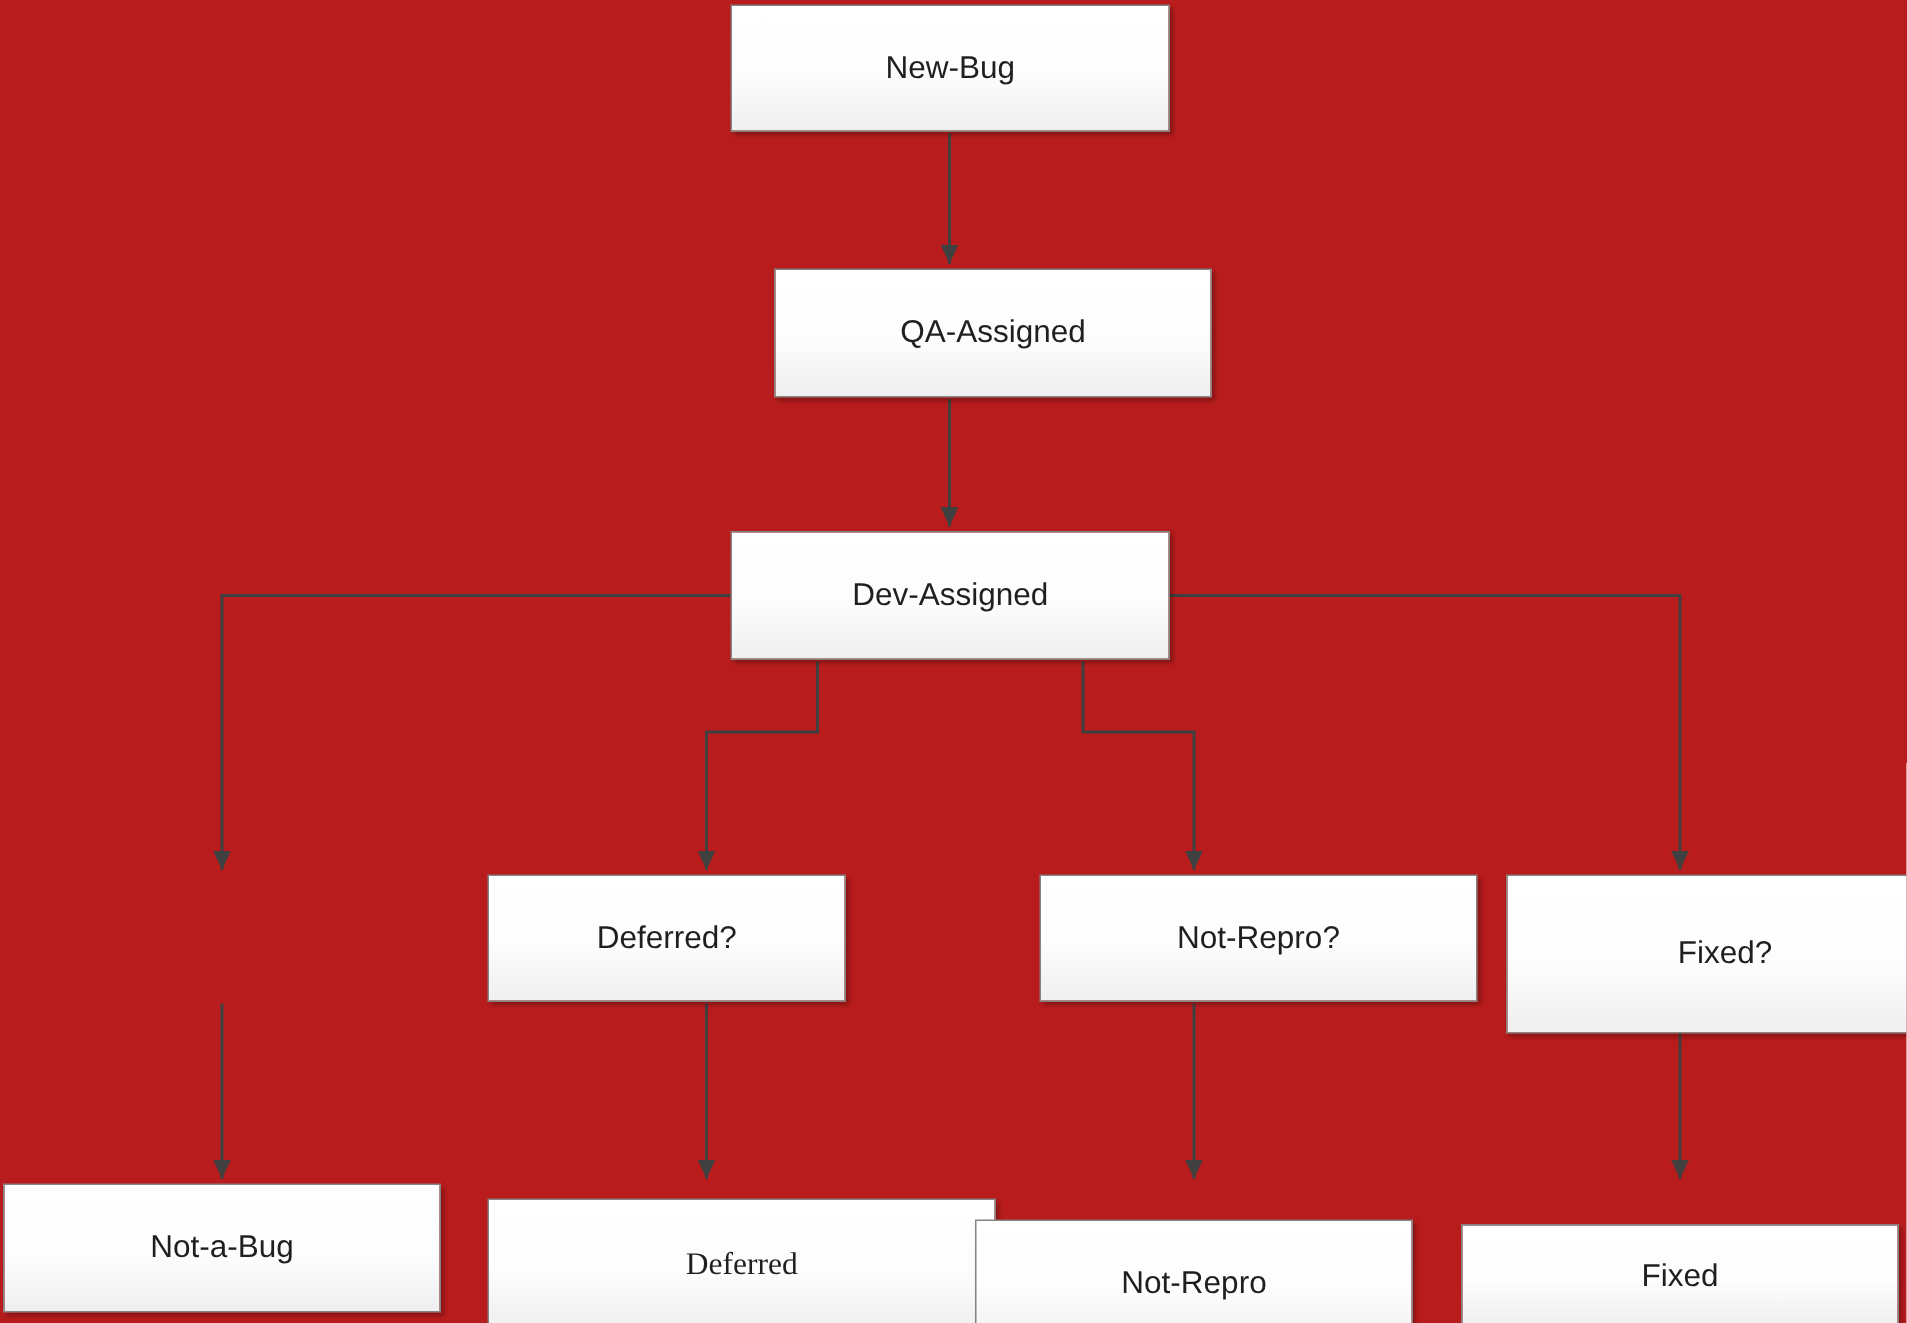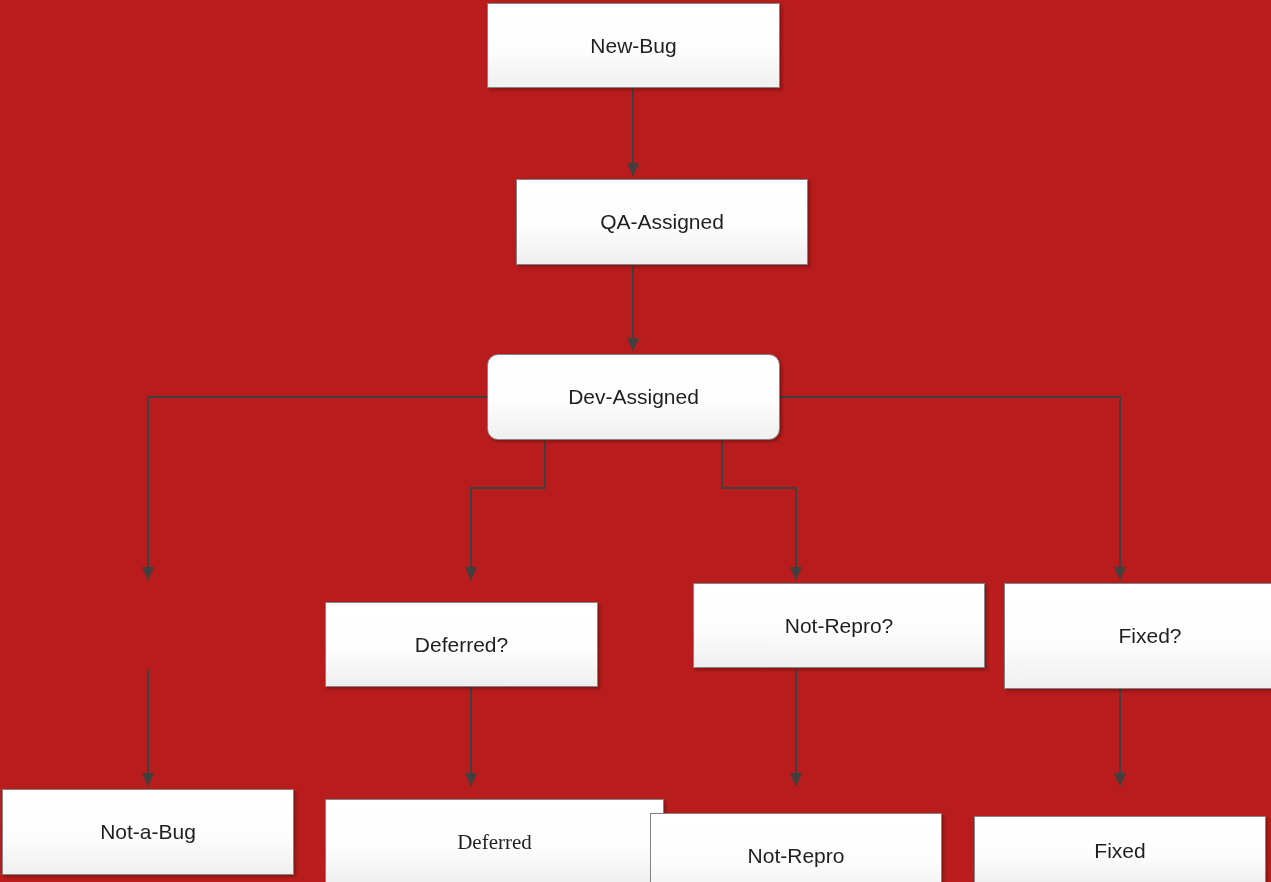--- a/index.html
+++ b/index.html
@@ -67,26 +67,26 @@
   </svg>
 
   <div class="node" style="left:487px; top:3px; width:293px; height:85px;">
     <span>New-Bug</span>
   </div>
 
   <div class="node" style="left:492px; top:179px; width:292px; height:86px;margin-left:24px;">
     <span>QA-Assigned</span>
   </div>
 
-  <div class="node" style="left:487px; top:354px; width:293px; height:86px;border-radius:11px;">
+  <div class="node" style="left:487px; top:354px; width:293px; height:86px;">
     <span>Dev-Assigned</span>
   </div>
 
 
-  <div class="node" style="left:325px; top:602px; width:273px; height:85px;">
+  <div class="node" style="left:325px; top:583px; width:239px; height:85px;">
     <span>Deferred?</span>
   </div>
 
   <div class="node" style="left:650px; top:583px; width:292px; height:85px;margin-left:43px;">
     <span>Not-Repro?</span>
   </div>
 
   <div class="node" style="left:1004px; top:583px; width:292px; height:106px;">
     <span>Fixed?</span>
   </div>

